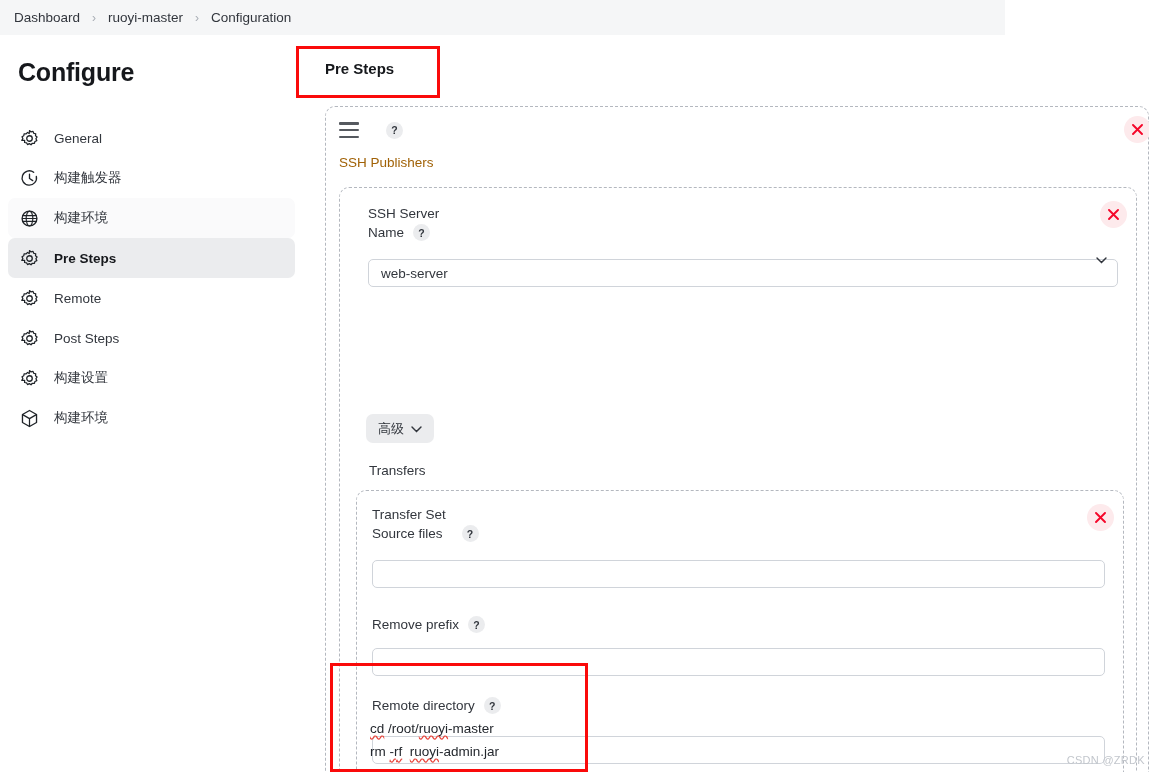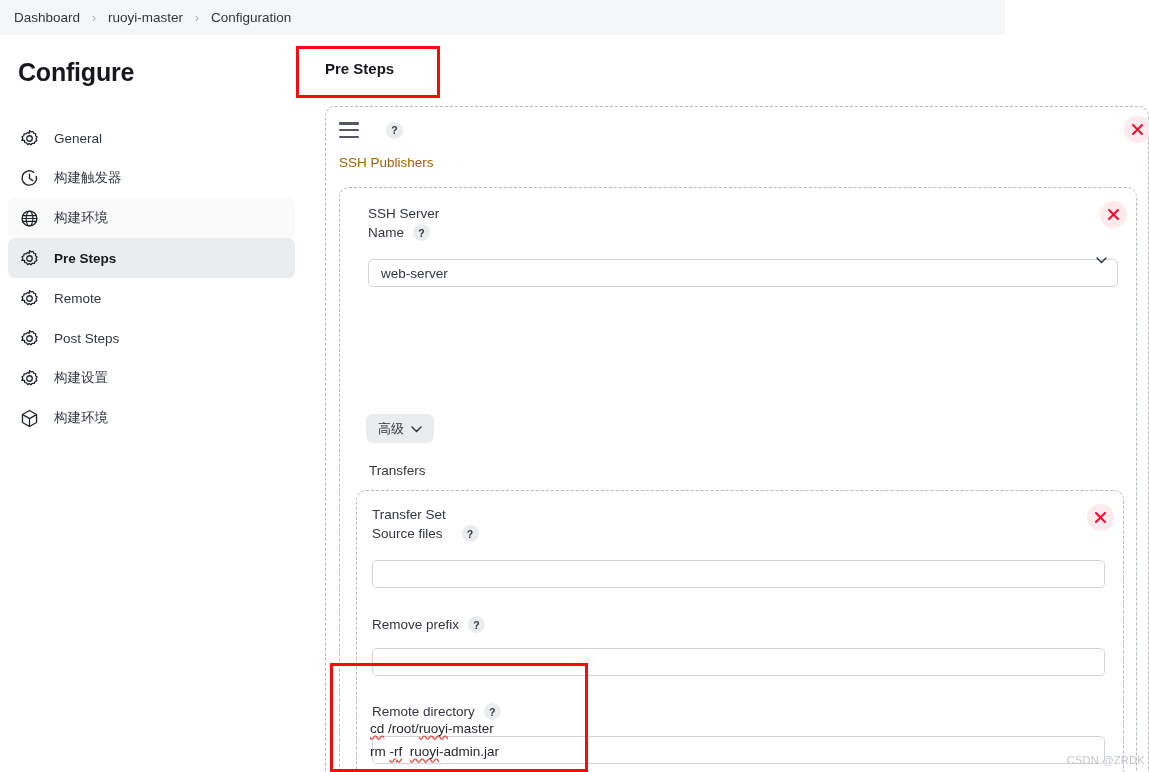--- a/index.html
+++ b/index.html
@@ -441,21 +441,21 @@
       </div>
     </div>
     <input class="text-input" style="left: 15px; top: 69px; width: 733px;" type="text" value="">
 
     <div class="field-label-group" style="left:15px; top:124px; display:flex; align-items:center;">
       <span class="field-label">Remove prefix</span>
       <span class="help-badge">?</span>
     </div>
     <input class="text-input" style="left: 15px; top: 157px; width: 733px;" type="text" value="">
 
-    <div class="field-label-group" style="left:15px; top:211px; display:flex; align-items:center;text-align:right;">
+    <div class="field-label-group" style="left:15px; top:205px; display:flex; align-items:center;text-align:right;">
       <span class="field-label">Remote directory</span>
       <span class="help-badge">?</span>
     </div>
     <input class="text-input" style="left: 15px; top: 245px; width: 733px;" type="text" value="">
 
   </div>
 </div>
 
 <div id="exec-code"><span class="squiggle">cd</span> /root/<span class="squiggle">ruoyi</span>-master<br>rm <span class="squiggle">-rf</span>&nbsp; <span class="squiggle">ruoyi</span>-admin.jar</div>
 

